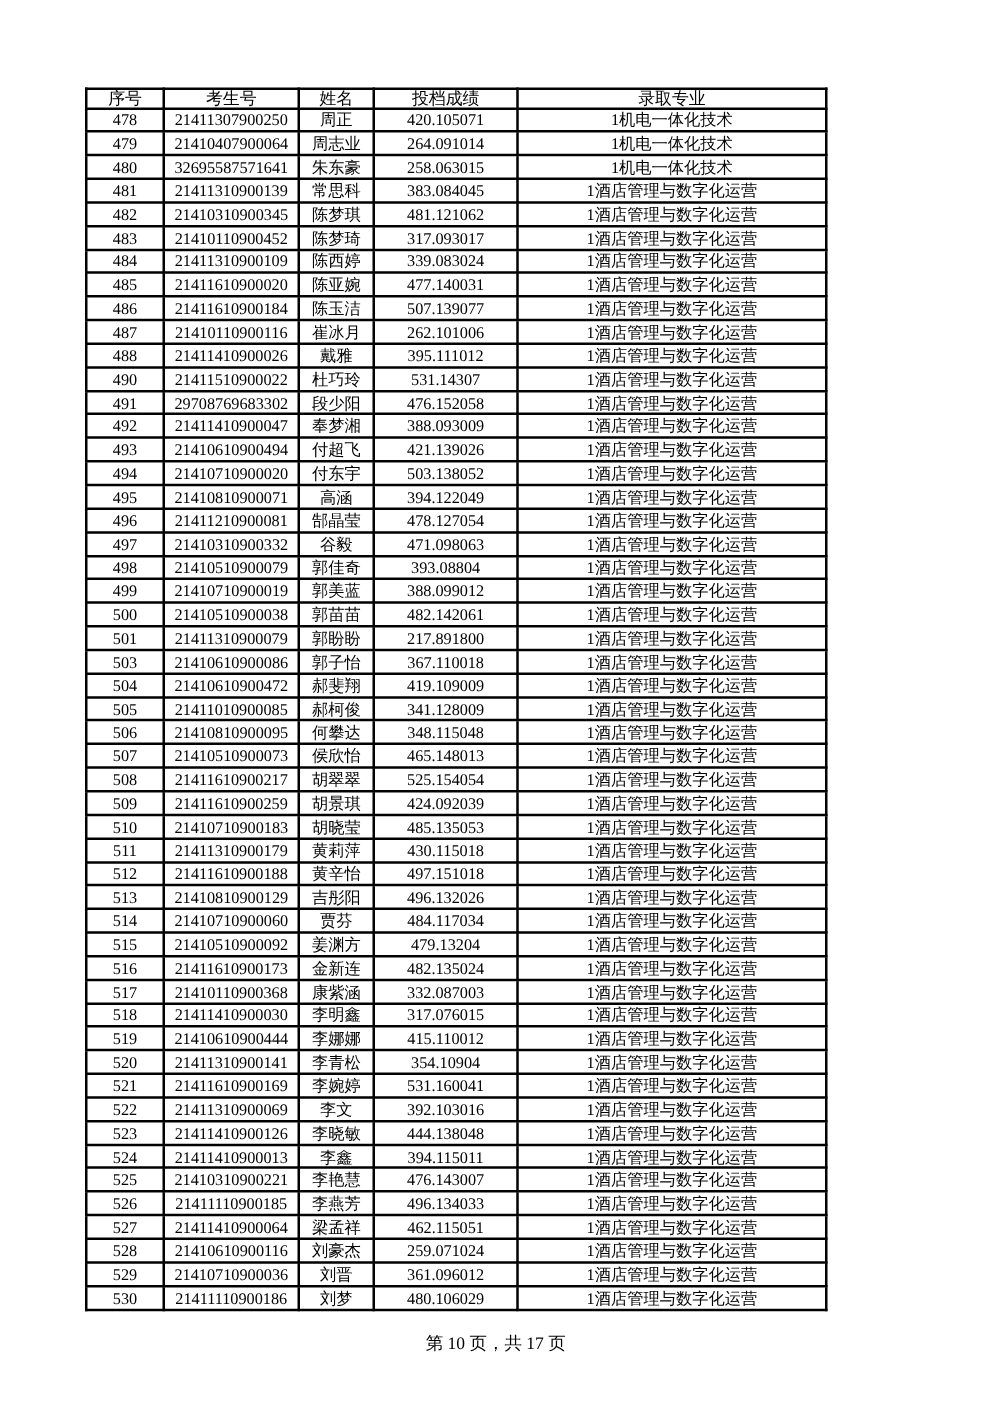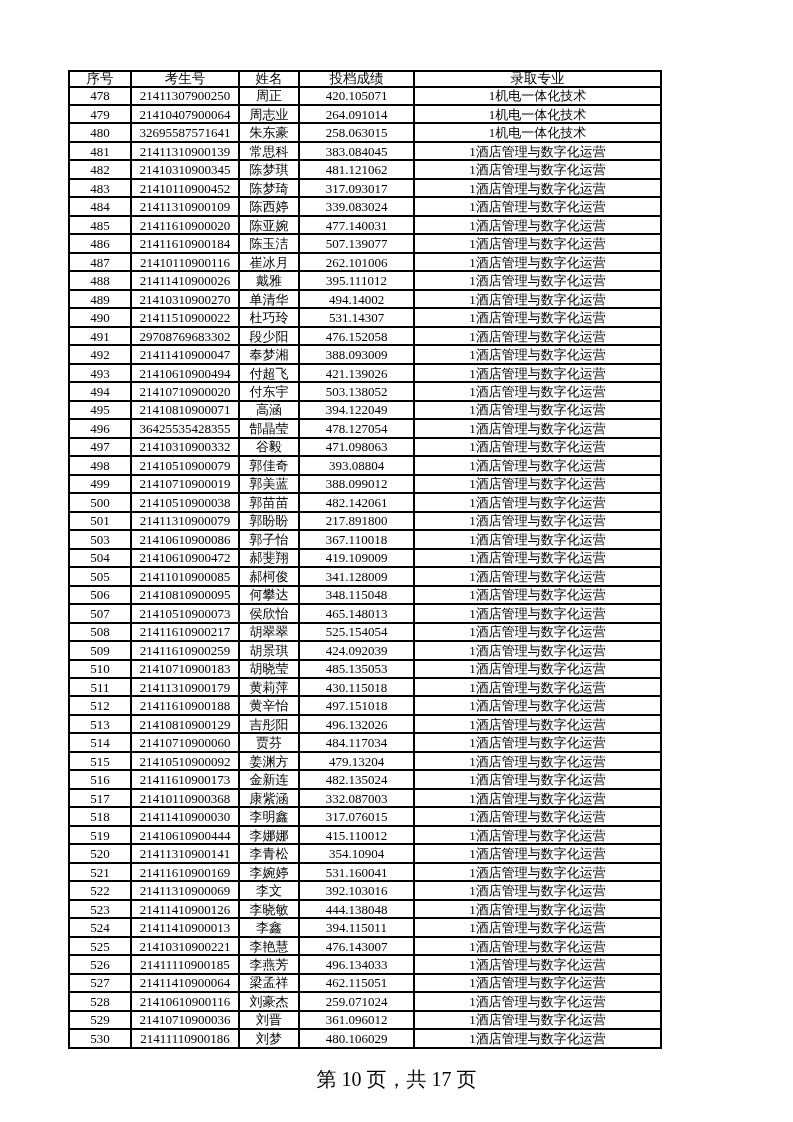--- a/index.html
+++ b/index.html
@@ -45,21 +45,21 @@
   .col-candidate { width: 108px; }
   .col-name      { width: 60px; }
   .col-score     { width: 115px; }
   .col-major     { width: 247px; }
   .footer {
     position: absolute;
     left: 0;
     top: 1066px;
     width: 100%;
     text-align: center;
-    font-size: 20px;
+    font-size: 14px;
     color: #000000;
   }
 </style>
 </head>
 <body>
 
 <div class="page">
 
   <table class="admission-table">
     <colgroup>
@@ -150,27 +150,20 @@
           <td>1酒店管理与数字化运营</td>
         </tr>
         <tr>
           <td>488</td>
           <td>21411410900026</td>
           <td>戴雅</td>
           <td>395.111012</td>
           <td>1酒店管理与数字化运营</td>
         </tr>
         <tr>
-          <td>489</td>
-          <td>21410310900270</td>
-          <td>单清华</td>
-          <td>494.14002</td>
-          <td>1酒店管理与数字化运营</td>
-        </tr>
-        <tr>
           <td>490</td>
           <td>21411510900022</td>
           <td>杜巧玲</td>
           <td>531.14307</td>
           <td>1酒店管理与数字化运营</td>
         </tr>
         <tr>
           <td>491</td>
           <td>29708769683302</td>
           <td>段少阳</td>
@@ -200,21 +193,21 @@
         </tr>
         <tr>
           <td>495</td>
           <td>21410810900071</td>
           <td>高涵</td>
           <td>394.122049</td>
           <td>1酒店管理与数字化运营</td>
         </tr>
         <tr>
           <td>496</td>
-          <td>36425535428355</td>
+          <td>21411210900081</td>
           <td>郜晶莹</td>
           <td>478.127054</td>
           <td>1酒店管理与数字化运营</td>
         </tr>
         <tr>
           <td>497</td>
           <td>21410310900332</td>
           <td>谷毅</td>
           <td>471.098063</td>
           <td>1酒店管理与数字化运营</td>

